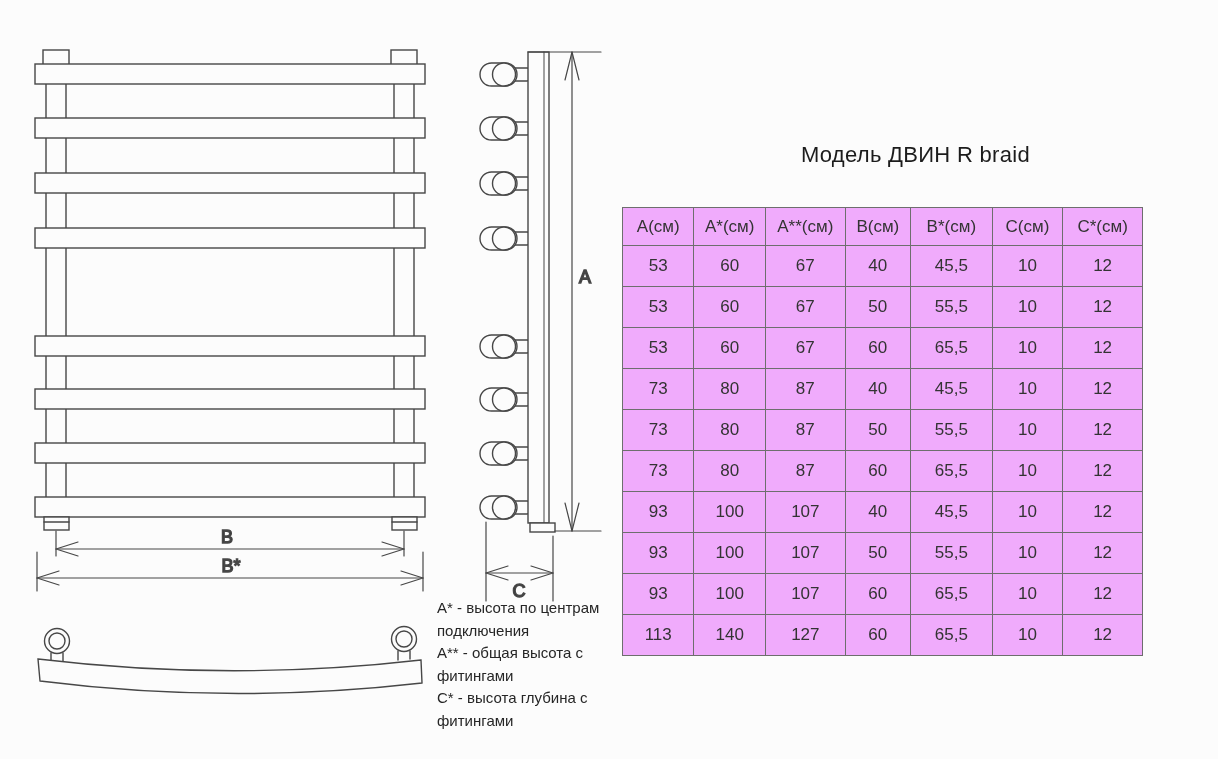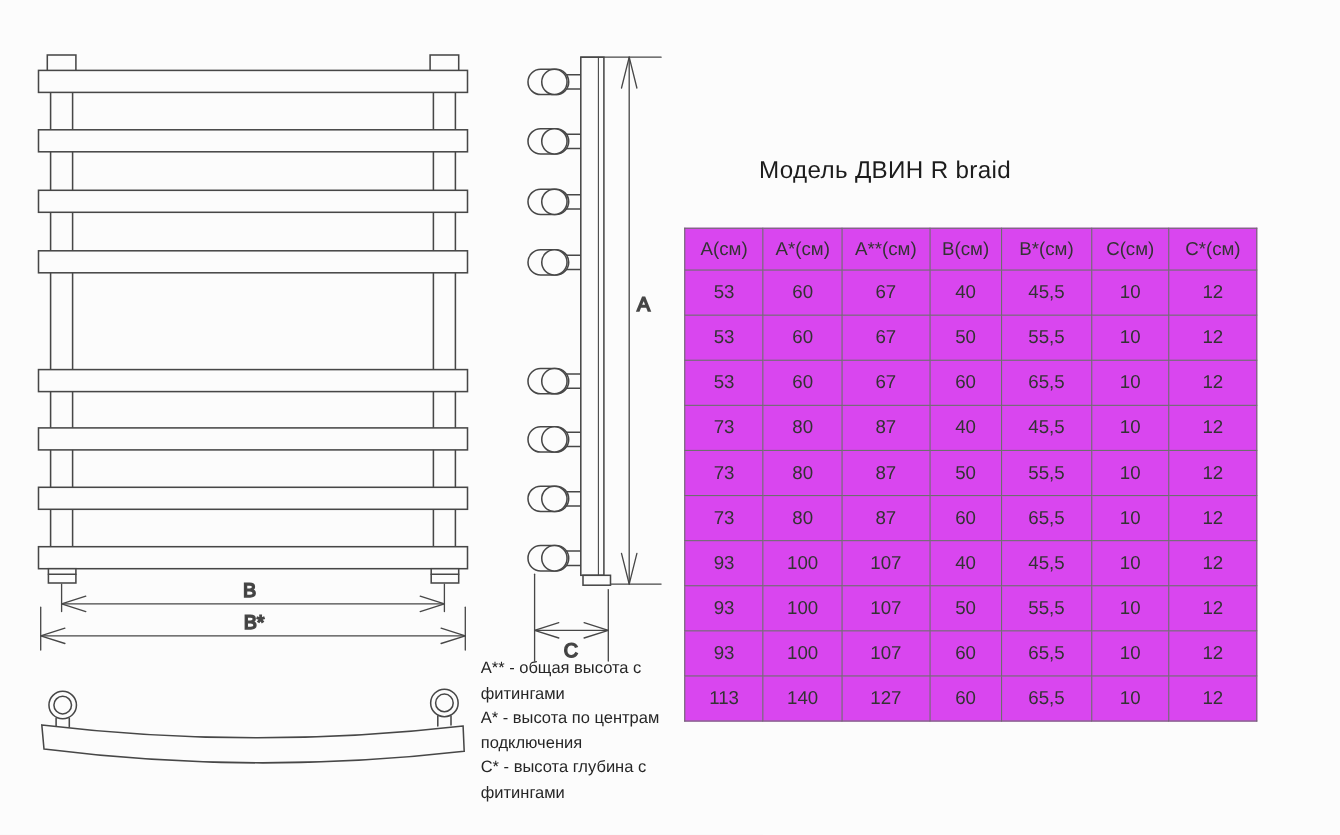--- a/index.html
+++ b/index.html
@@ -5,26 +5,26 @@
   html,body{margin:0;padding:0;}
   body{font-family:"Liberation Sans", sans-serif; background:#e9e9e9;}
   .page{
     position:relative; width:1218px; height:759px;
     background:#fcfcfc; overflow:hidden; margin:0 auto;
     color:#2e2e2e;
   }
   svg.drawing{position:absolute; left:0; top:0;}
   .model-title{
     position:absolute; left:690px; top:142px; width:340px;
-    text-align:left; font-size:22px; color:#1c1c1c; letter-spacing:.3px;
+    text-align:right; font-size:22px; color:#1c1c1c; letter-spacing:.3px;
   }
   table.dims{
     position:absolute; left:622px; top:207px; width:521px;
     border-collapse:collapse; table-layout:fixed;
-    font-size:17px; color:#333; background:#d946ef;
+    font-size:17px; color:#333; background:#f0abfc;
   }
   table.dims th, table.dims td{
     border:1px solid #6e6e6e; text-align:center; vertical-align:middle;
     font-weight:normal; padding:0;
   }
   table.dims th{height:37px;}
   table.dims td{height:40px;}
   .notes{
     position:absolute; left:437px; top:597px; width:196px;
     font-size:15px; line-height:22.5px; color:#262626;
@@ -274,18 +274,18 @@
           <td>127</td>
           <td>60</td>
           <td>65,5</td>
           <td>10</td>
           <td>12</td>
         </tr>
       </tbody>
   </table>
 
   <div class="notes">
+    <div>А* - высота по центрам подключения</div>
     <div>А** - общая высота с фитингами</div>
-    <div>А* - высота по центрам подключения</div>
     <div>С* - высота глубина с фитингами</div>
   </div>
 
 </div>
 
 </body></html>

